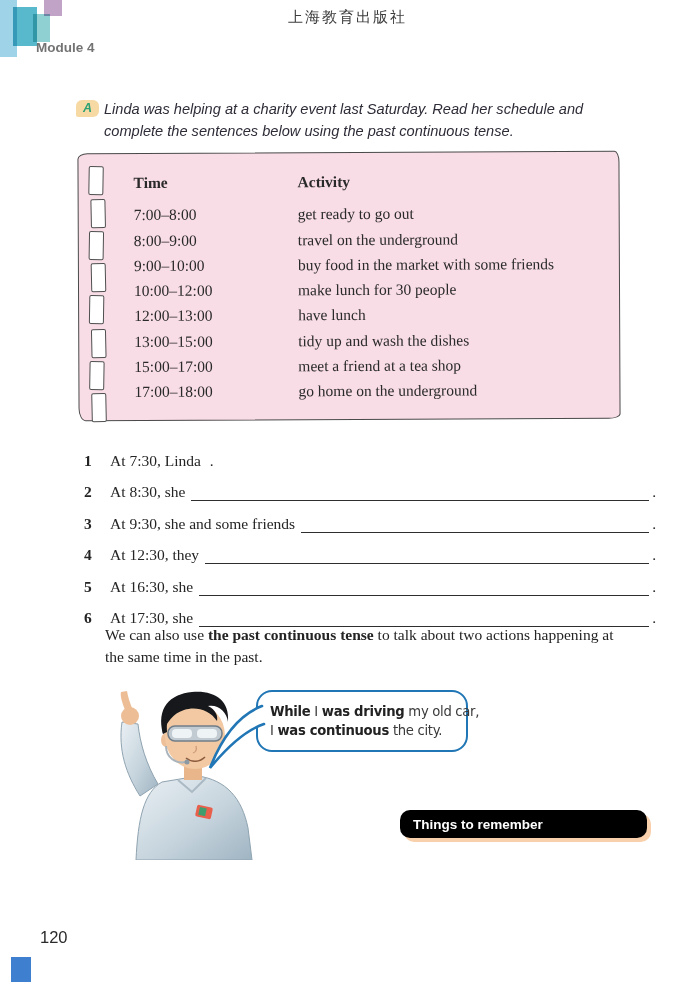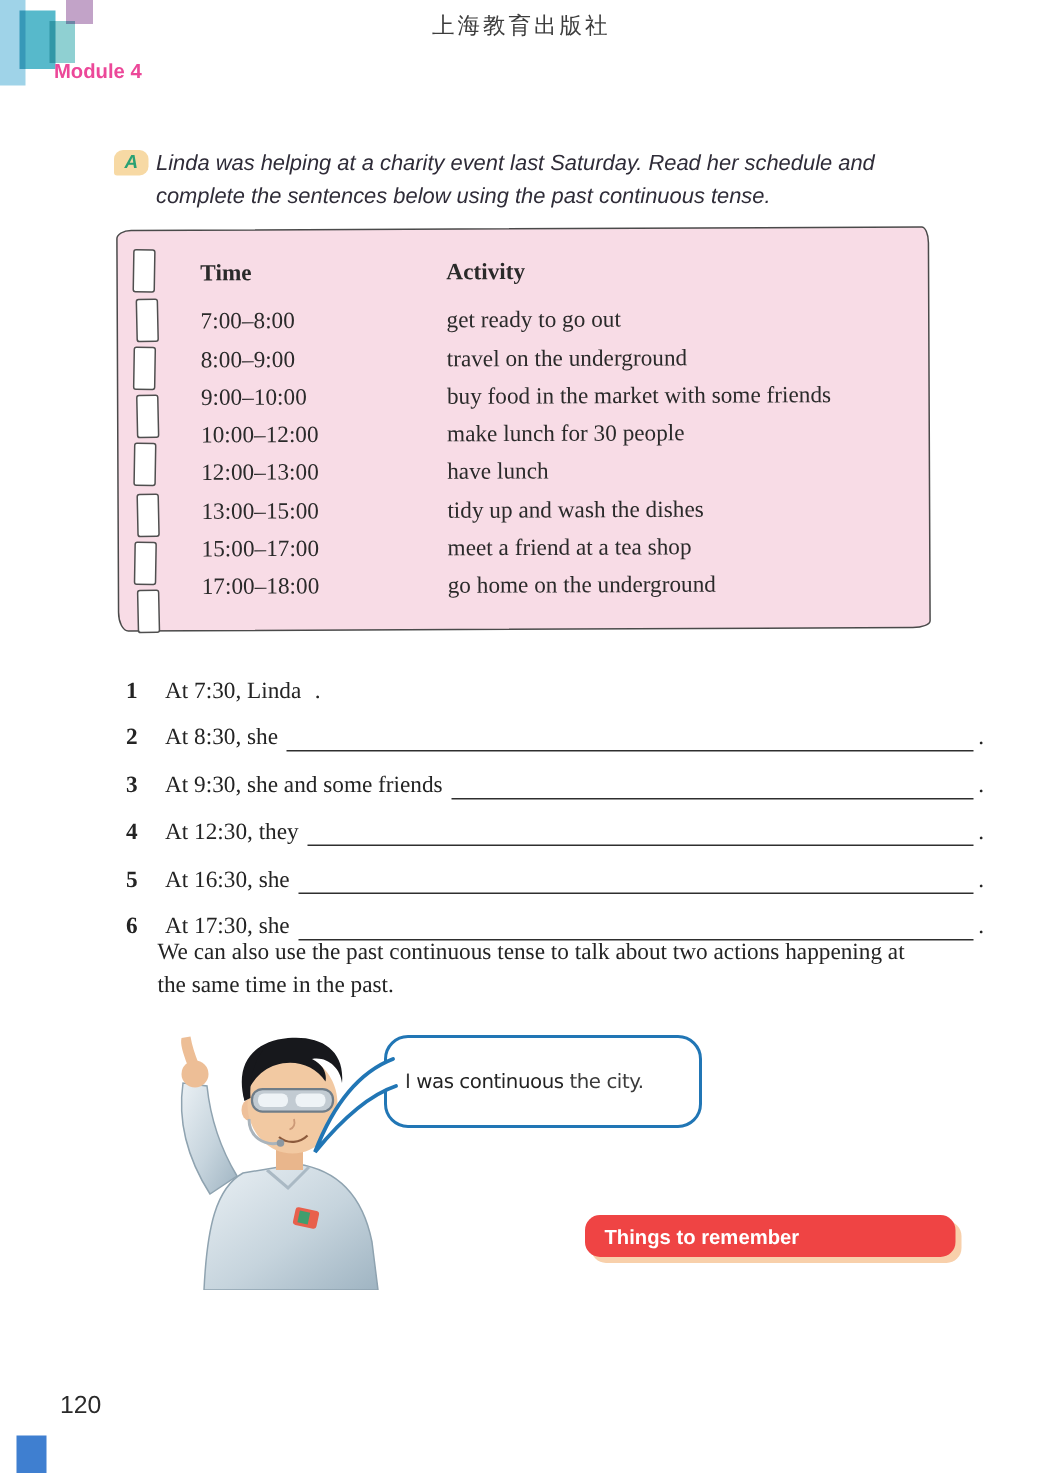--- a/index.html
+++ b/index.html
@@ -11,21 +11,21 @@
   .sq{position:absolute;mix-blend-mode:multiply;}
   .sq-leftbar{left:0;top:0;width:17px;height:57px;background:#9fd3e8;}
   .sq-teal{left:13px;top:7px;width:24px;height:39px;background:#57b9cb;}
   .sq-teal2{left:33px;top:14px;width:17px;height:28px;background:#8fd0d2;}
   .sq-purple{left:44px;top:0;width:18px;height:16px;background:#c2a3c8;}
 
   
   .publisher{position:absolute;top:8px;left:0;width:100%;text-align:center;
              font-size:15px;color:#3d3d3d;letter-spacing:2px;}
   .module{position:absolute;left:36px;top:40px;font-family:"Liberation Sans",sans-serif;
-          font-weight:600;font-size:13.5px;color:#ec4899;}
+          font-weight:600;font-size:13.5px;color:#737373;}
 
   
   .badge-a{position:absolute;left:76px;top:100px;width:23px;height:17px;background:#f7d9a4;
            border-radius:6px 6px 6px 2px;text-align:center;line-height:17px;
            font-family:"Liberation Sans",sans-serif;font-weight:700;font-style:italic;
            font-size:12.5px;color:#2aa173;}
   .instructions{position:absolute;left:104px;top:99px;width:515px;
                 font-family:"Liberation Sans",sans-serif;font-style:italic;
                 font-size:14.6px;line-height:21.5px;color:#2f2c38;}
 
@@ -50,37 +50,37 @@
   .ex-prompt{white-space:nowrap;padding-right:6px;}
   .ex-line{flex:1;border-bottom:1.2px solid #2e2e2e;position:relative;height:100%;}
   .ex-punct{margin-left:3px;}
   .answer-red{position:absolute;left:5px;bottom:1px;white-space:nowrap;
               font-family:"Liberation Sans",sans-serif;font-weight:700;font-size:13px;
               letter-spacing:-0.2px;color:#e1301f;transform:rotate(-0.8deg);}
 
   
   .grammar{position:absolute;left:105px;top:624px;width:512px;font-size:15.5px;
            line-height:22px;color:#242424;}
-  .b{font-weight:400;}
+  .b{font-weight:700;}
   .i{font-style:italic;}
 
   
   .mascot{position:absolute;left:100px;top:688px;width:158px;height:172px;}
 
   
   .bubble{position:absolute;left:256px;top:690px;width:212px;height:62px;background:#fff;
           border:2.6px solid #2176b5;border-radius:16px;box-sizing:border-box;
           display:flex;flex-direction:column;justify-content:center;padding:2px 12px;z-index:2;}
   .bub-line{font-family:"DejaVu Sans",sans-serif;font-size:13.2px;line-height:19px;
             letter-spacing:-0.3px;color:#3a3a3a;white-space:nowrap;}
   .bub-line .b{color:#222;}
   .bubble-tail{position:absolute;left:206px;top:700px;width:64px;height:72px;z-index:3;}
 
   
-  .remember{position:absolute;left:390px;top:810px;width:247px;background:#ef4444;
+  .remember{position:absolute;left:400px;top:810px;width:247px;background:#000000;
             border-radius:10px;box-shadow:4px 4px 0 #f8d0ab;z-index:1;}
   .rem-head{padding:7px 13px 6px;font-family:"Liberation Sans",sans-serif;font-weight:700;
             font-size:13.5px;color:#ffffff;}
   .rem-body{background:#ffffff;border-radius:0 0 9px 9px;padding:9px 12px 11px;
             font-family:"Liberation Sans",sans-serif;font-size:14px;line-height:19px;color:#1d1d1d;}
 
   
   .pagenum{position:absolute;left:40px;top:928px;font-family:"Liberation Sans",sans-serif;
            font-size:16.5px;color:#2a2a2a;text-align:right;}
   .sq-bottom{left:11px;top:957px;width:20px;height:25px;background:#3f7fd0;}
@@ -218,20 +218,21 @@
     <path d="M86,70 C92,75 100,74 105,69" fill="none" stroke="#8c5a3c" stroke-width="1.5"></path>
     <path d="M66,58 C66,70 76,76 86,74" fill="none" stroke="#aab4bc" stroke-width="2"></path>
     <circle cx="87" cy="74" r="2.5" fill="#8c98a2"></circle>
     <g transform="rotate(12 104 124)">
       <rect x="96" y="118" width="16" height="12" rx="2" fill="#e8604c"></rect>
       <rect x="99" y="120" width="7" height="8" fill="#3f9e6e"></rect>
     </g>
   </svg>
 
   <div class="bubble">
+    <div class="bub-line"><span class="b">While</span><span> I </span><span class="b">was driving</span><span> my old car,</span></div>
     <div class="bub-line"><span>I </span><span class="b">was continuous</span><span> the city.</span></div>
   </div>
   <svg class="bubble-tail" viewBox="0 0 64 72">
     <path d="M56,6 C30,16 14,42 4,68 C22,46 40,30 58,24" fill="#ffffff" stroke="none"></path>
     <path d="M56,6 C30,16 14,42 4,68 C22,46 40,30 58,24" fill="none" stroke="#2176b5" stroke-width="2.6" stroke-linecap="round"></path>
   </svg>
 
   <div class="remember">
     <div class="rem-head">Things to remember</div>
   </div>

